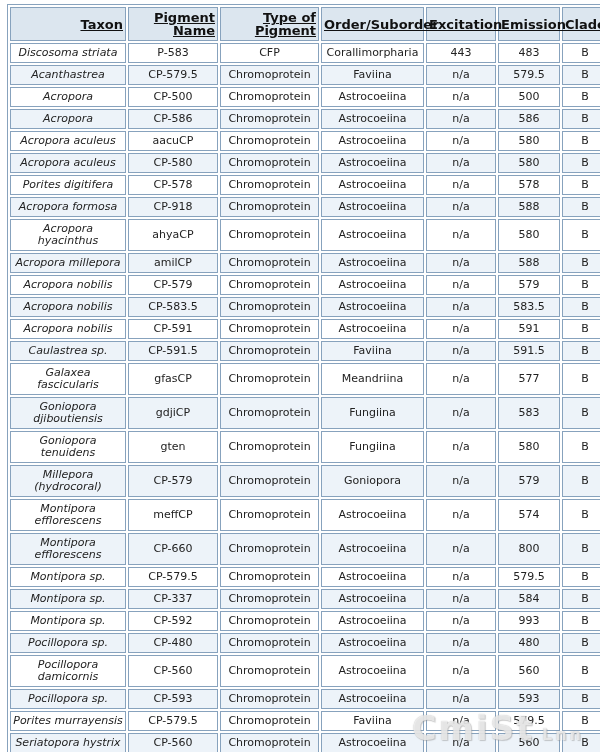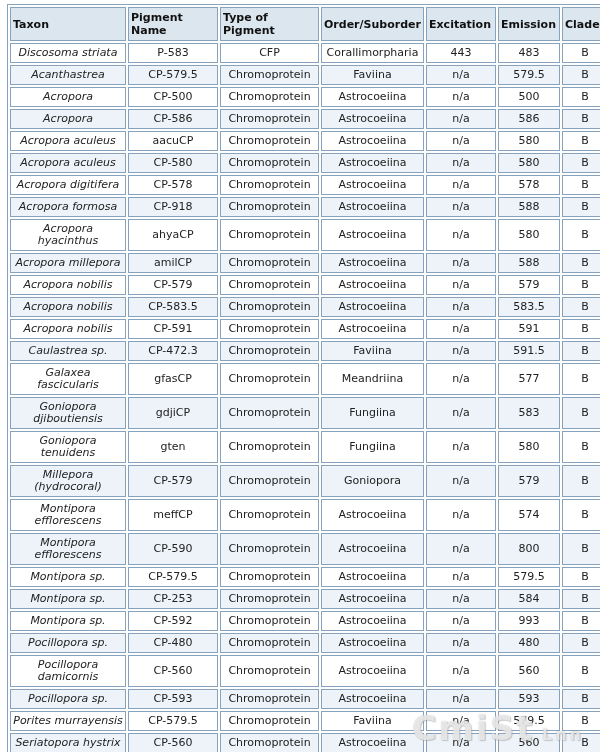--- a/index.html
+++ b/index.html
@@ -16,27 +16,28 @@
     border-spacing: 2px;
     table-layout: fixed;
     width: 586px;
     margin: 4px 0 0 7px;
     background: #ffffff;
     border: 1px solid #87a2bd;
   }
   table.pigment-table th {
     background: #dce6ef;
     border: 1px solid #87a2bd;
-    font-size: 11px;
+    font-size: 13px;
     font-weight: bold;
     line-height: 13px;
     color: #111111;
     padding: 3px 2px;
-    text-align: left;
+    text-align: right;
     vertical-align: middle;
+    text-decoration: underline;
   }
   table.pigment-table td {
     border: 1px solid #87a2bd;
     background: #ffffff;
     font-size: 11px;
     line-height: 12px;
     color: #222222;
     padding: 3px 2px;
     text-align: center;
     vertical-align: middle;
@@ -132,21 +133,21 @@
         <tr class="alt">
           <td class="taxon">Acropora aculeus</td>
           <td>CP-580</td>
           <td>Chromoprotein</td>
           <td>Astrocoeiina</td>
           <td>n/a</td>
           <td>580</td>
           <td>B</td>
         </tr>
         <tr>
-          <td class="taxon">Acropora digitifera</td>
+          <td class="taxon">Porites digitifera</td>
           <td>CP-578</td>
           <td>Chromoprotein</td>
           <td>Astrocoeiina</td>
           <td>n/a</td>
           <td>578</td>
           <td>B</td>
         </tr>
         <tr class="alt">
           <td class="taxon">Acropora formosa</td>
           <td>CP-918</td>
@@ -196,21 +197,21 @@
           <td class="taxon">Acropora nobilis</td>
           <td>CP-591</td>
           <td>Chromoprotein</td>
           <td>Astrocoeiina</td>
           <td>n/a</td>
           <td>591</td>
           <td>B</td>
         </tr>
         <tr class="alt">
           <td class="taxon">Caulastrea sp.</td>
-          <td>CP-472.3</td>
+          <td>CP-591.5</td>
           <td>Chromoprotein</td>
           <td>Faviina</td>
           <td>n/a</td>
           <td>591.5</td>
           <td>B</td>
         </tr>
         <tr>
           <td class="taxon">Galaxea fascicularis</td>
           <td>gfasCP</td>
           <td>Chromoprotein</td>
@@ -250,39 +251,39 @@
           <td class="taxon">Montipora efflorescens</td>
           <td>meffCP</td>
           <td>Chromoprotein</td>
           <td>Astrocoeiina</td>
           <td>n/a</td>
           <td>574</td>
           <td>B</td>
         </tr>
         <tr class="alt">
           <td class="taxon">Montipora efflorescens</td>
-          <td>CP-590</td>
+          <td>CP-660</td>
           <td>Chromoprotein</td>
           <td>Astrocoeiina</td>
           <td>n/a</td>
           <td>800</td>
           <td>B</td>
         </tr>
         <tr>
           <td class="taxon">Montipora sp.</td>
           <td>CP-579.5</td>
           <td>Chromoprotein</td>
           <td>Astrocoeiina</td>
           <td>n/a</td>
           <td>579.5</td>
           <td>B</td>
         </tr>
         <tr class="alt">
           <td class="taxon">Montipora sp.</td>
-          <td>CP-253</td>
+          <td>CP-337</td>
           <td>Chromoprotein</td>
           <td>Astrocoeiina</td>
           <td>n/a</td>
           <td>584</td>
           <td>B</td>
         </tr>
         <tr>
           <td class="taxon">Montipora sp.</td>
           <td>CP-592</td>
           <td>Chromoprotein</td>

